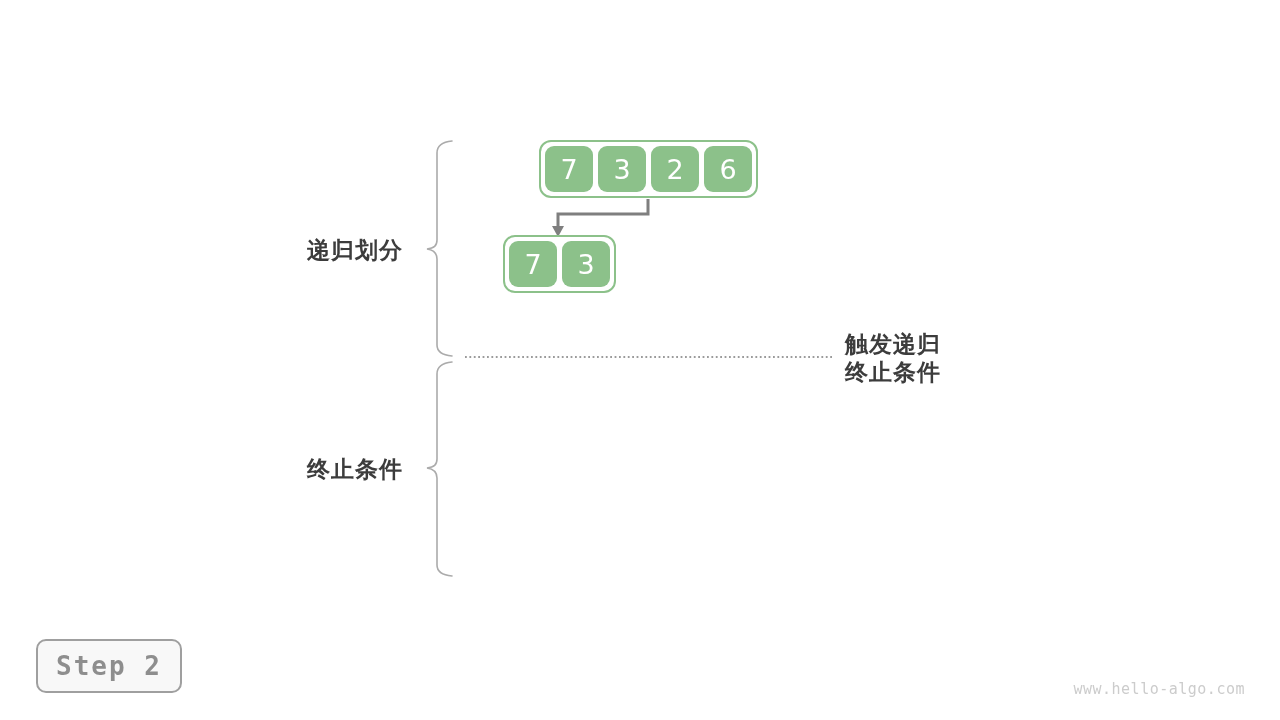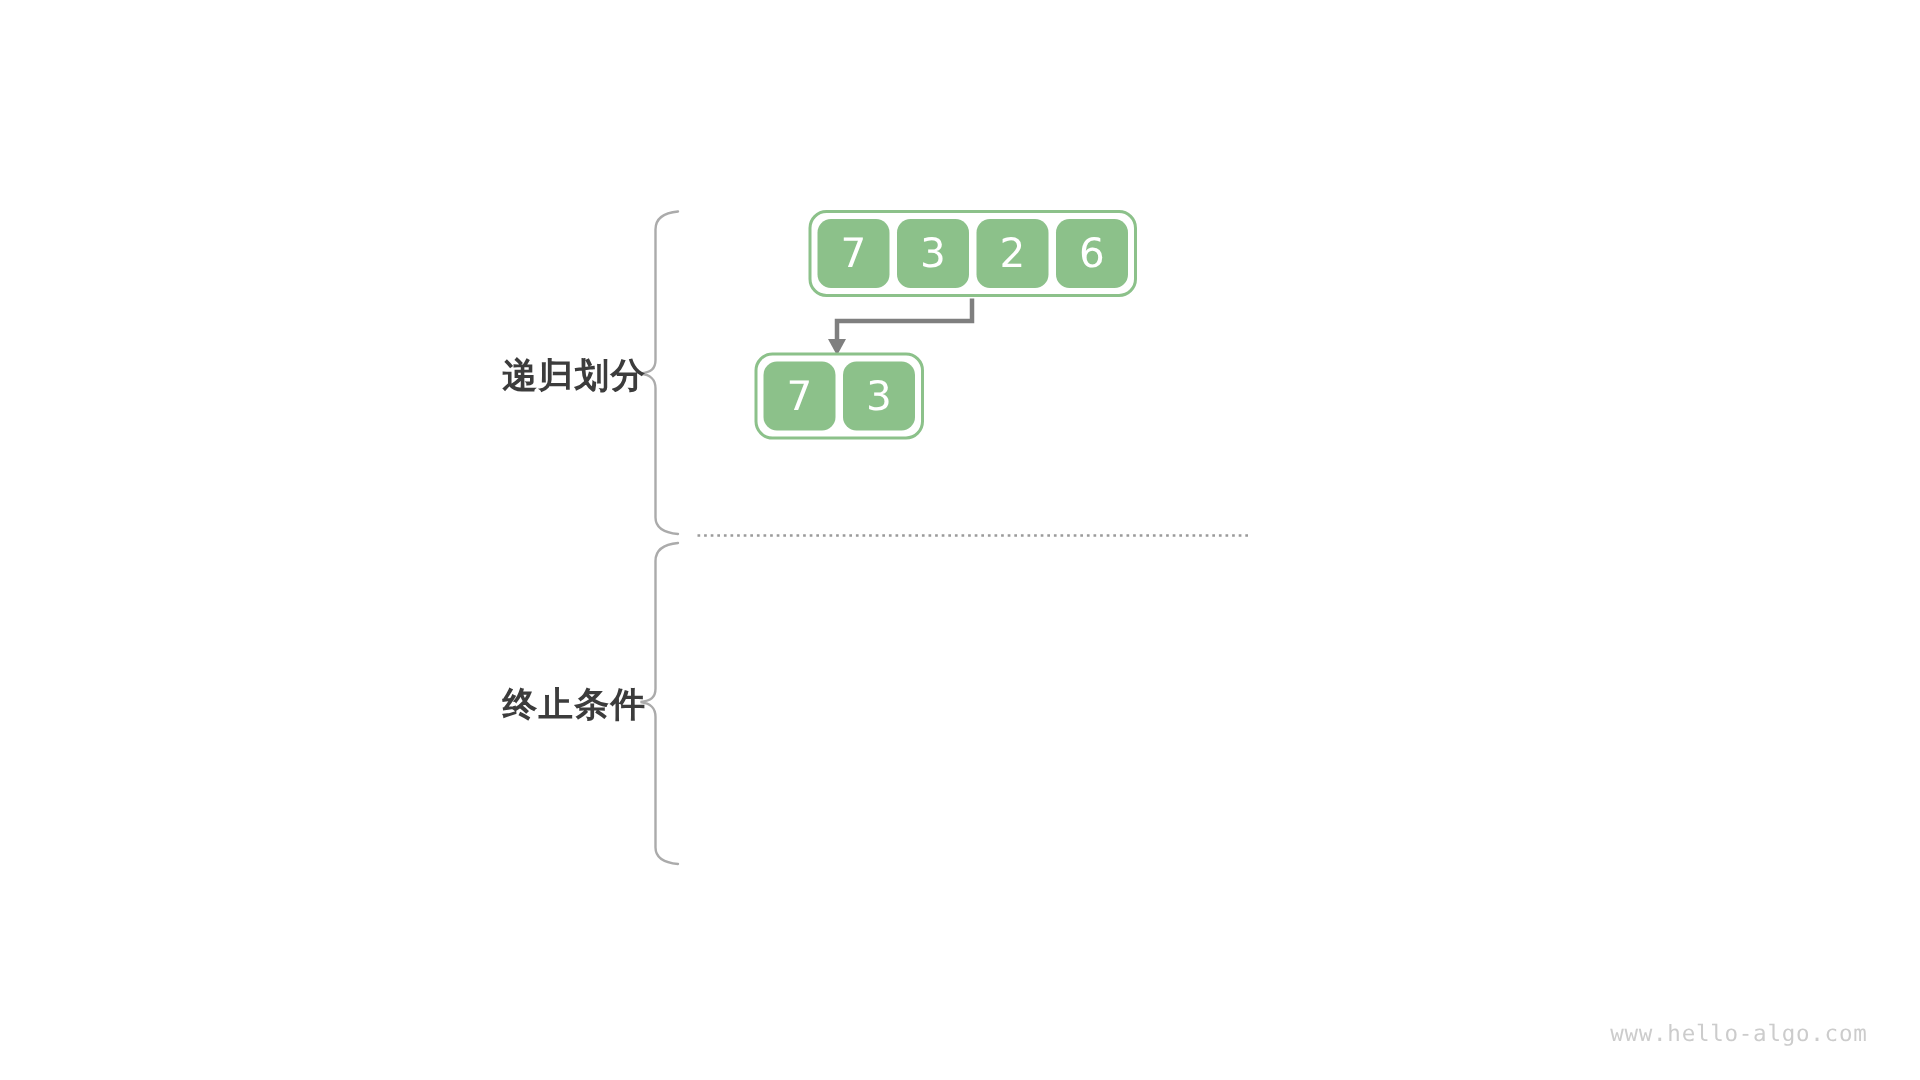--- a/index.html
+++ b/index.html
@@ -41,21 +41,20 @@
     stroke-width: 1.8;
     stroke-dasharray: 1.8 2.6;
   }
   .phase-label {
     position: absolute;
     font-size: 23px;
     font-weight: 700;
     color: var(--label-dark, #3c3c3c);
     white-space: nowrap;
     letter-spacing: 1px;
-    margin-left: 28px;
   }
   .annotation {
     position: absolute;
     left: 845px;
     top: 330px;
     font-size: 23px;
     font-weight: 700;
     color: var(--label-dark, #3c3c3c);
     line-height: 28px;
     white-space: nowrap;
@@ -129,29 +128,34 @@
     <path class="arrow-line" d="M 648,199 L 648,214 L 558,214 L 558,229"></path>
     <polygon class="arrow-head" points="558,237 552,226 564,226"></polygon>
 
     <line class="dotted" x1="465" y1="357" x2="833" y2="357"></line>
   </svg>
 
   <div class="phase-label" style="left:307px; top:235px;">递归划分</div>
 
   <div class="phase-label" style="left:307px; top:454px;">终止条件</div>
 
+  <div class="annotation">
+    <div>触发递归</div>
+    <div>终止条件</div>
+  </div>
 
   <div class="array-box" style="left:539px; top:140px;">
       <div class="cell">7</div>
       <div class="cell">3</div>
       <div class="cell">2</div>
       <div class="cell">6</div>
     </div>
 
   <div class="array-box" style="left:503px; top:235px;">
       <div class="cell">7</div>
       <div class="cell">3</div>
     </div>
 
+  <div class="step-badge">Step 2</div>
 
   <div class="watermark">www.hello-algo.com</div>
 
 </div>
 
 </body></html>

